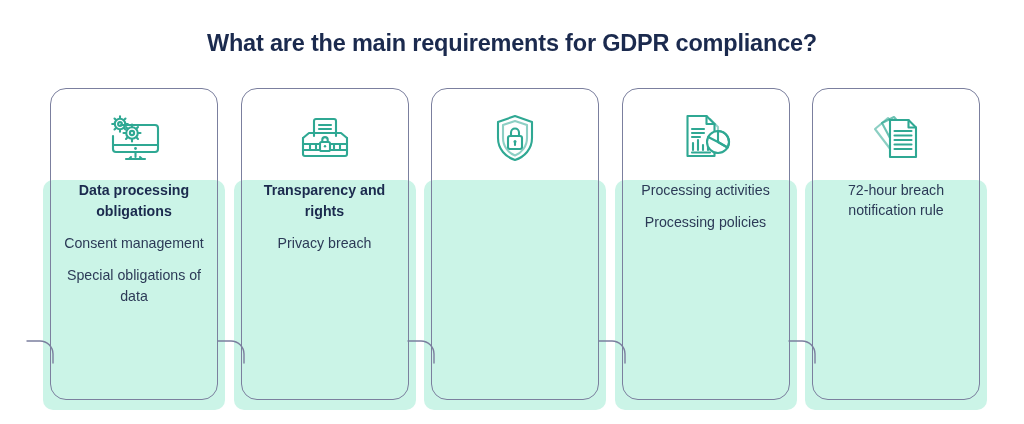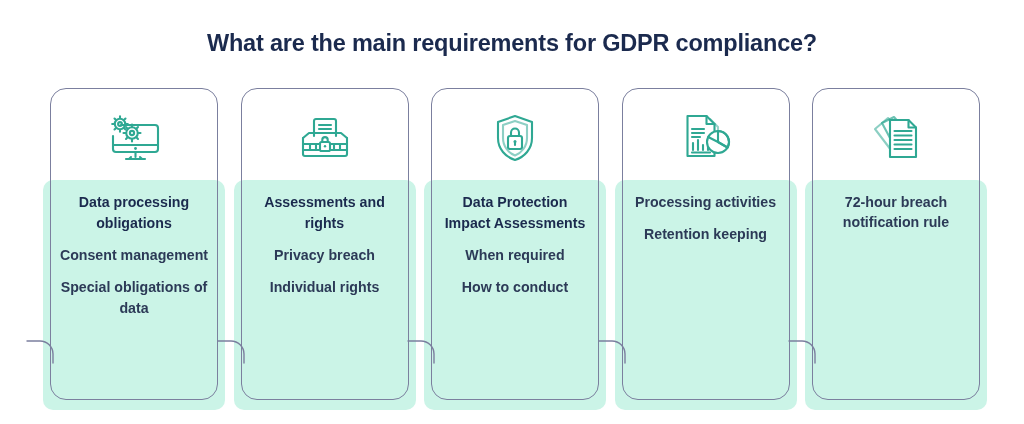--- a/index.html
+++ b/index.html
@@ -104,39 +104,39 @@
     height: 56px;
     display: flex;
     align-items: center;
     justify-content: center;
     z-index: 3;
   }
   .icon-holder svg { display: block; }
 
   .card-body {
     position: absolute;
-    top: 104px;
+    top: 92px;
     left: 4px;
     right: 4px;
     z-index: 3;
     text-align: center;
     padding: 0 4px;
   }
 
   .card-heading {
     font-size: 14.2px;
     font-weight: bold;
     color: #1b2a4e;
     line-height: 1.45;
     margin-bottom: 12px;
   }
 
   .card-item {
     font-size: 14.2px;
-    font-weight: bold;
+    font-weight: normal;
     color: #2c3a57;
     line-height: 1.42;
     margin-bottom: 12px;
   }
   .card-item:last-child { margin-bottom: 0; }
 </style>
 </head>
 <body>
 
 <div class="infographic">
@@ -198,23 +198,22 @@
           <path d="M6 24 V40 a2 2 0 0 0 2 2 H48 a2 2 0 0 0 2 -2 V24"></path>
           <path d="M6 30 H50"></path>
           <path d="M6 36 H50"></path>
           <path d="M13 30 V36 M19 30 V36 M37 30 V36 M43 30 V36"></path>
           <rect x="23" y="28" width="10" height="9" rx="1.6" fill="#ffffff"></rect>
           <path d="M25.3 28 V25.8 a2.7 2.7 0 0 1 5.4 0 V28"></path>
           <circle cx="28" cy="32.3" r="1.2" fill="#2fa893" stroke="none"></circle>
         </svg>
       </div>
       <div class="card-body">
-        <div class="card-heading">Assessments and rights</div>
+        <div class="card-heading">Transparency and rights</div>
         <div class="card-item">Privacy breach</div>
-        <div class="card-item">Individual rights</div>
       </div>
     </div>
 
     <div class="card-wrap">
       <div class="mint-panel"></div>
       <div class="icon-band"></div>
       <div class="card-outline"></div>
       <div class="tail">
         <svg width="26" height="26" viewBox="0 0 26 26" fill="none">
           <path d="M0 4 H13 A13 13 0 0 1 26 17 V26" stroke="#7b7f9e" stroke-width="1.4" fill="none" stroke-linecap="round"></path>
@@ -222,25 +221,20 @@
       </div>
       <div class="icon-holder">
         <svg width="50" height="52" viewBox="0 0 50 52" fill="none" stroke="#2fa893" stroke-width="2.1" stroke-linecap="round" stroke-linejoin="round">
           <path d="M25 4 L8 10 V26 C8 37 15.5 45 25 48 C34.5 45 42 37 42 26 V10 Z"></path>
           <path d="M25 9 L13 13 V26 C13 34.5 18.5 41 25 43.5 C31.5 41 37 34.5 37 26 V13 Z" opacity="0.55"></path>
           <rect x="18" y="24" width="14" height="13" rx="2"></rect>
           <path d="M21 24 V20.5 a4 4 0 0 1 8 0 V24"></path>
           <circle cx="25" cy="29.5" r="1.5" fill="#2fa893" stroke="none"></circle>
           <path d="M25 30.5 V33"></path>
         </svg>
-      </div>
-      <div class="card-body">
-        <div class="card-heading">Data Protection Impact Assessments</div>
-        <div class="card-item">When required</div>
-        <div class="card-item">How to conduct</div>
       </div>
     </div>
 
     <div class="card-wrap">
       <div class="mint-panel"></div>
       <div class="icon-band"></div>
       <div class="card-outline"></div>
       <div class="tail">
         <svg width="26" height="26" viewBox="0 0 26 26" fill="none">
           <path d="M0 4 H13 A13 13 0 0 1 26 17 V26" stroke="#7b7f9e" stroke-width="1.4" fill="none" stroke-linecap="round"></path>
@@ -254,21 +248,21 @@
           <path d="M14 17 H26 M14 21 H26 M14 25 H22"></path>
           <path d="M15 38 V31 M20 38 V28 M25 38 V33 M30 38 V30"></path>
           <path d="M14 40.5 H32"></path>
           <circle cx="40" cy="30" r="11" fill="#ffffff"></circle>
           <path d="M40 30 V19 A11 11 0 0 1 49.5 35.5 Z"></path>
           <path d="M40 30 L30.2 25 M40 30 L49.5 35.5"></path>
         </svg>
       </div>
       <div class="card-body">
         <div class="card-item">Processing activities</div>
-        <div class="card-item">Retention keeping</div>
+        <div class="card-item">Processing policies</div>
       </div>
     </div>
 
     <div class="card-wrap">
       <div class="mint-panel"></div>
       <div class="icon-band"></div>
       <div class="card-outline"></div>
       <div class="tail">
         <svg width="26" height="26" viewBox="0 0 26 26" fill="none">
           <path d="M0 4 H13 A13 13 0 0 1 26 17 V26" stroke="#7b7f9e" stroke-width="1.4" fill="none" stroke-linecap="round"></path>

